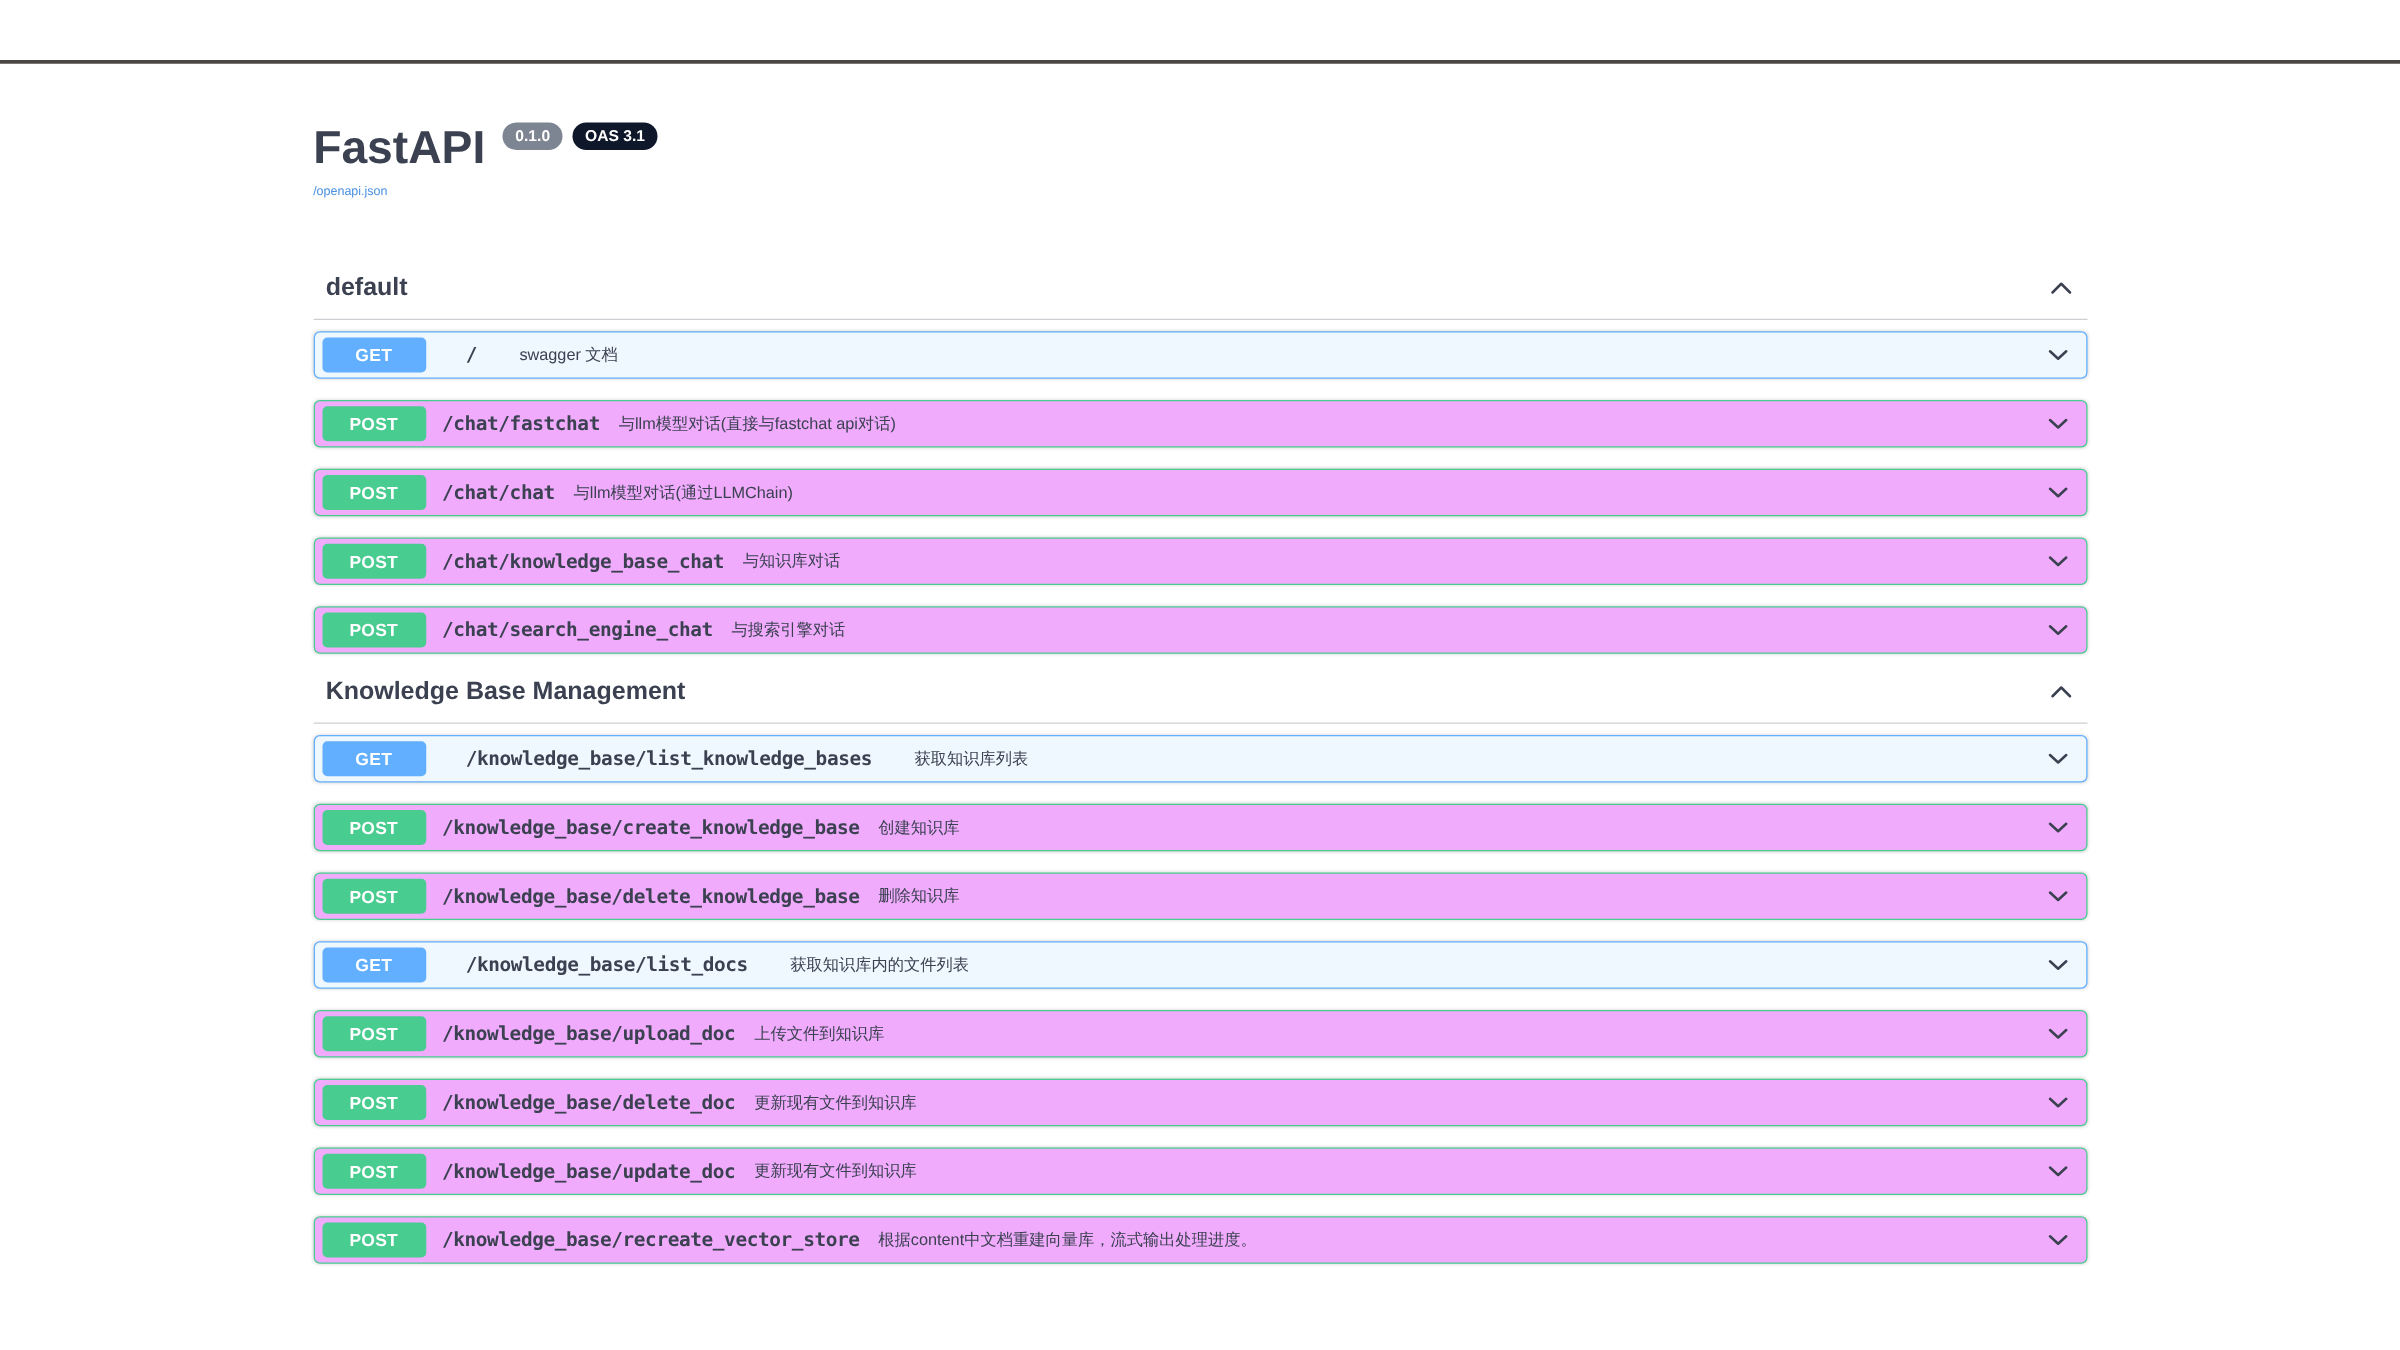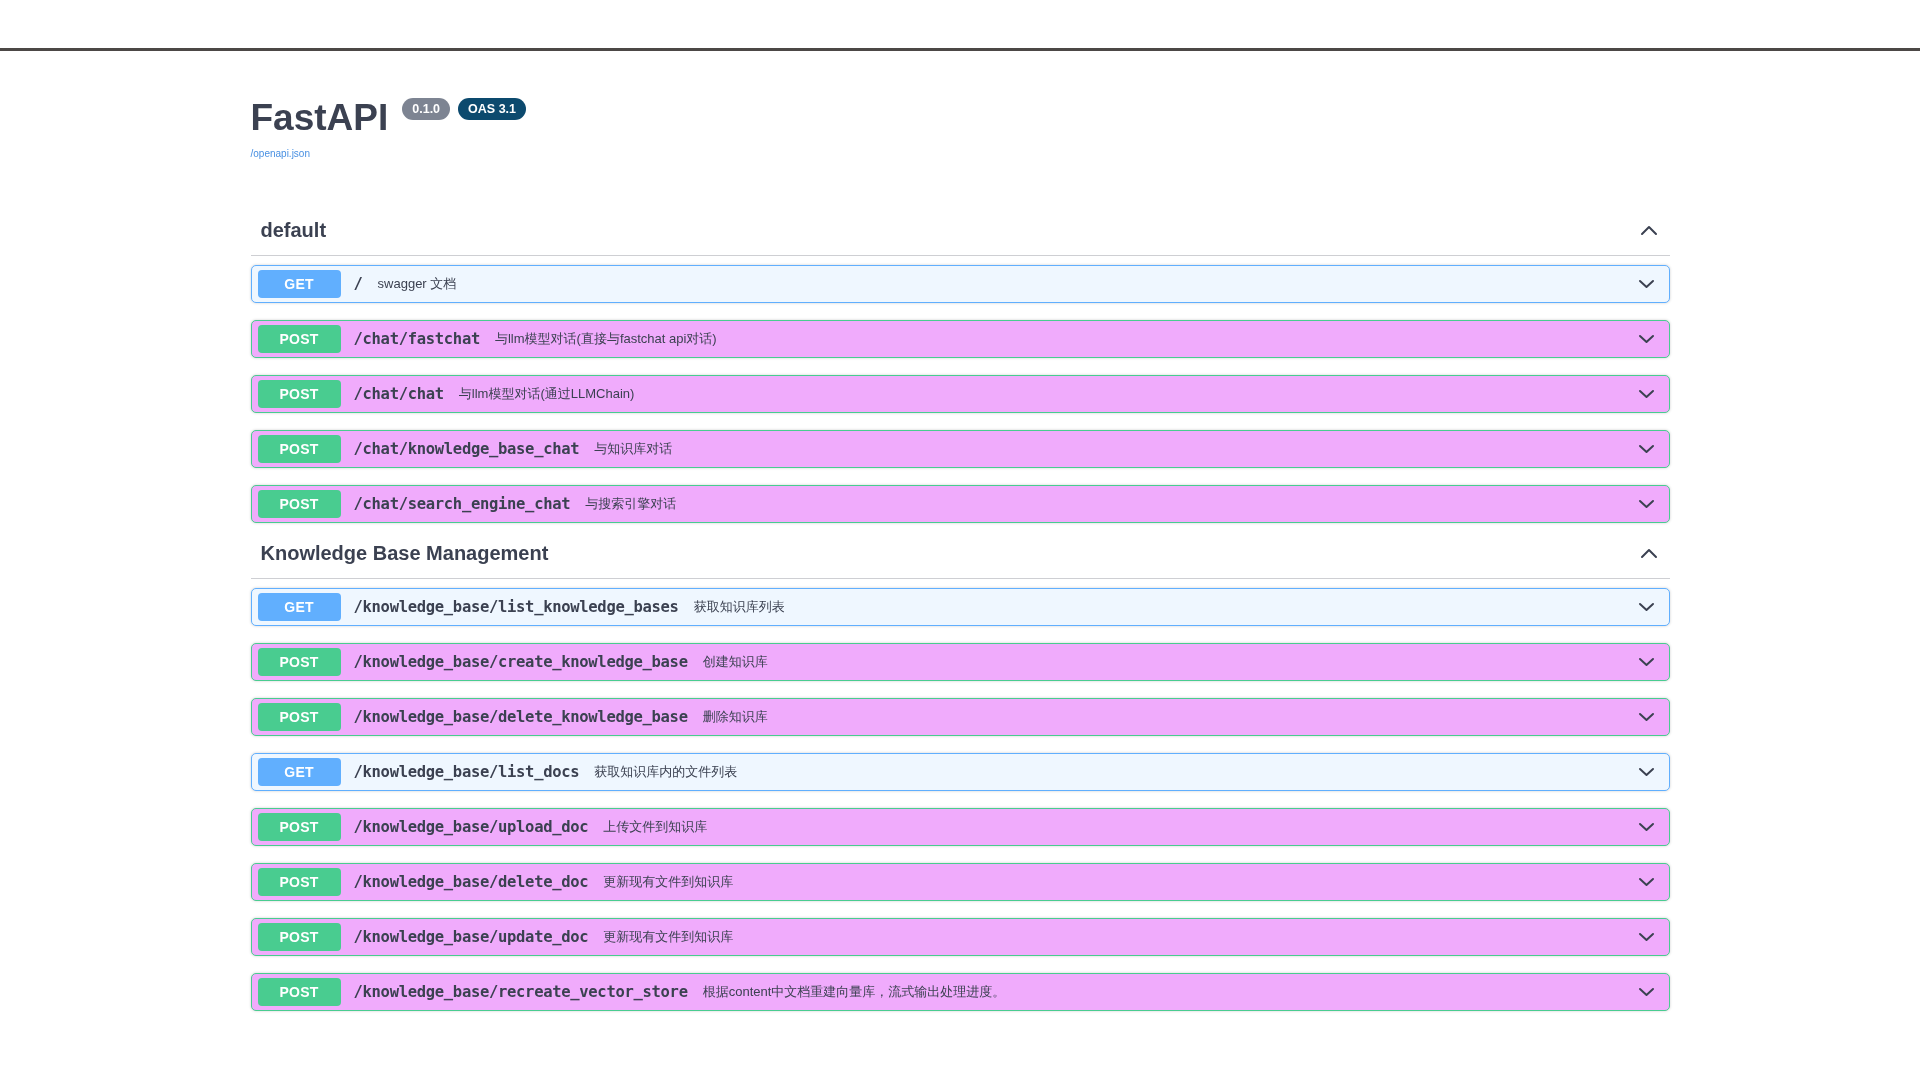--- a/index.html
+++ b/index.html
@@ -56,21 +56,21 @@
   .info { padding-top:46px; }
   .api-title {
     margin:0; display:flex; align-items:flex-start;
     font-size:37px; line-height:41px; font-weight:700; color:#3b4151;
   }
   .badge {
     font-size:12.5px; font-weight:700; color:#fff; line-height:1;
     padding:5px 10px 4px; border-radius:57px; margin-top:1px; white-space:nowrap;
   }
   .badge.version { background:#7d8492; margin-left:14px; }
-  .badge.oas { background:#0c4a6e; margin-left:8px; }
+  .badge.oas { background:#0f172a; margin-left:8px; }
   .spec-link {
     display:inline-block; margin-top:10px; font-size:10px; color:#4990e2;
     text-decoration:none; cursor:pointer;
   }
 
   .sections { margin-top:56px; }
   .section + .section { margin-top:8px; }
   .tag-header {
     display:flex; align-items:center;
     padding:0 0 12px 0; border-bottom:1px solid rgba(59,65,81,.25);
@@ -81,21 +81,21 @@
     font-size:20px; line-height:26px; font-weight:700; color:#3b4151;
   }
   .tag-header .chev { margin-left:auto; margin-right:12px; }
 
   .opblock {
     display:flex; align-items:center;
     height:38px; border-radius:5px; border:1px solid;
     box-shadow:0 0 3px rgba(0,0,0,.19);
     margin-bottom:17px; padding:0 14px 0 6px; cursor:pointer;
   }
-  .opblock.get  { background:#eff7ff; border-color:#61affe; }
+  .opblock.get  { background:#eff7ff; border-color:#61affe;gap:19px; }
   .opblock.post { background:#f0abfc; border-color:#49cc90; }
   .method {
     min-width:83px; height:28px; border-radius:4px;
     display:flex; align-items:center; justify-content:center;
     color:#fff; font-weight:700; font-size:14px; letter-spacing:.2px;
   }
   .opblock.get  .method { background:#61affe; }
   .opblock.post .method { background:#49cc90; }
   .path {
     margin-left:13px;

